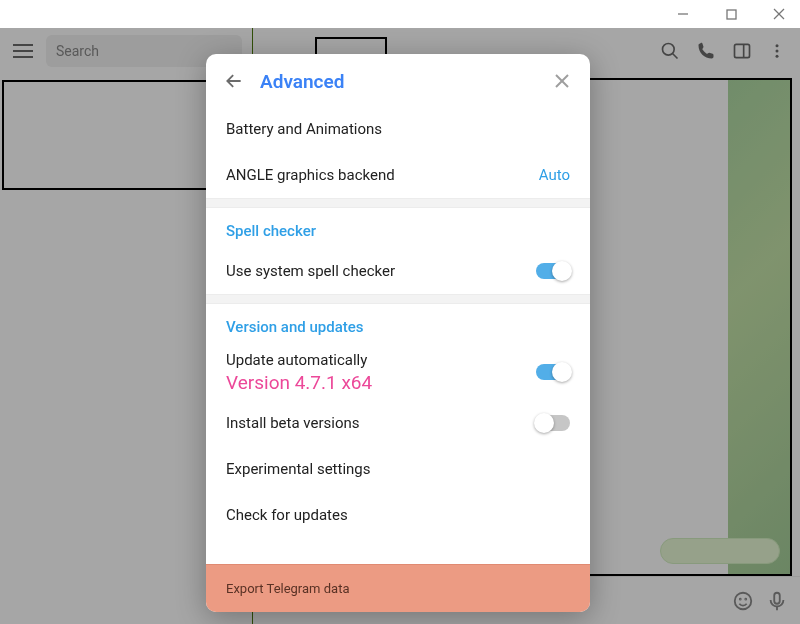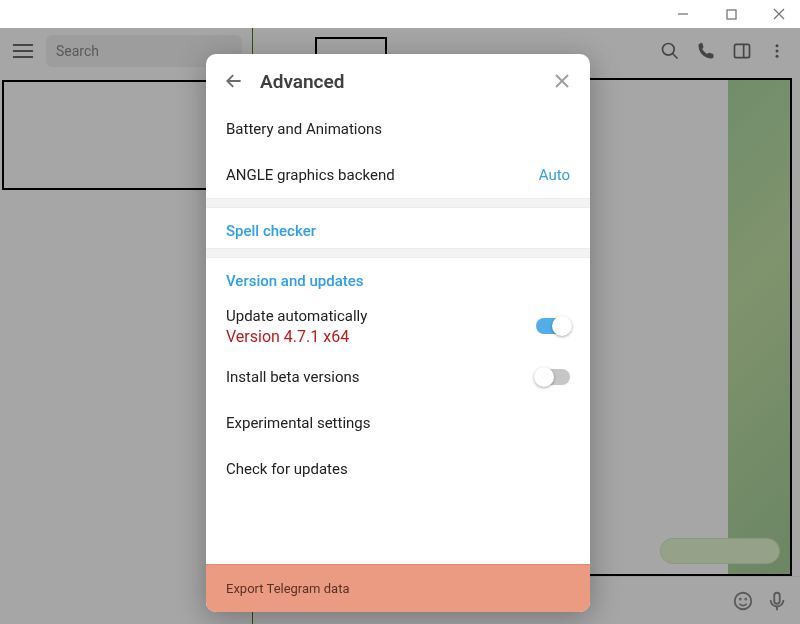--- a/index.html
+++ b/index.html
@@ -20,26 +20,26 @@
   .chat-body { flex:1; position:relative; margin: 4px 8px 0 8px; border: 2px solid #000; }
   .wallpaper { position:absolute; right:0; top:0; bottom:0; width: 62px; background: linear-gradient(135deg, #a5d49a 0%, #bedf9f 40%, #9bc88e 100%); opacity: 0.9;}
   .msg-bubble { position:absolute; right: 10px; bottom: 10px; width: 120px; height: 26px; background: #e6f7d4; border-radius: 13px; border:1px solid #d2edc0;}
   .compose { height: 48px; display:flex; align-items:center; padding: 0 12px; gap: 12px; color:#8a8a8a; border-top:1px solid #eee;}
   .attach, .emoji, .mic { width:22px; height:22px; display:flex; align-items:center; justify-content:center; }
   .compose-input { flex:1; font-size:15px; color:#8a8a8a; }
   
   .modal { position:absolute; left: 206px; top: 26px; width: 384px; height: 558px; background:#fff; border-radius: 10px; box-shadow: 0 6px 30px rgba(0,0,0,0.3); z-index: 10; display:flex; flex-direction:column; overflow:hidden;}
   .modal-head { height: 54px; display:flex; align-items:center; padding: 0 16px; gap: 14px; }
   .back-btn { width:24px; height:24px; display:flex; align-items:center; justify-content:center; color:#6b6b6b; }
-  .modal-title { font-size: 19px; font-weight: 600; color:#404040; flex:1; }
+  .modal-title { font-size: 19px; font-weight: 600; color:#3b82f6; flex:1; }
   .close-btn { width:24px; height:24px; display:flex; align-items:center; justify-content:center; color:#9e9e9e; }
   .modal-body { flex:1; overflow:hidden; }
   .row { padding: 0 20px; min-height: 46px; display:flex; align-items:center; justify-content:space-between; font-size:15px; color:#222; }
   .row.clip-top { margin-top: -2px; }
-  .row .sub { font-size: 16px; color:#b91c1c; margin-top:2px; }
+  .row .sub { font-size: 19px; color:#ec4899; margin-top:2px; }
   .row .left-col { display:flex; flex-direction:column; }
   .section-gap { height: 10px; background: #f3f3f3; border-top:1px solid #ececec; border-bottom:1px solid #ececec; }
   .section-head { padding: 14px 11px 8px 20px; font-size: 15px; font-weight: 500; color: #2f9fe6; }
   .link-val { color:#2f9fe6; font-size:15px; }
   .toggle { width: 34px; height: 16px; border-radius: 10px; position:relative; }
   .toggle.off { background:#c6c6c6; }
   .toggle.on { background:#52aee8; }
   .toggle .knob { position:absolute; top:-2px; width:20px; height:20px; border-radius:50%; background:#fff; box-shadow: 0 1px 3px rgba(0,0,0,0.35); }
   .toggle.off .knob { left:-2px; }
   .toggle.on .knob { right:-2px; }
@@ -164,20 +164,26 @@
       <div class="row clip-top">
         <span>Battery and Animations</span>
       </div>
       <div class="row">
         <span>ANGLE graphics backend</span>
         <span class="link-val">Auto</span>
       </div>
 
       <div class="section-gap"></div>
       <div class="section-head">Spell checker</div>
+      <div class="row">
+        <span>Use system spell checker</span>
+        <div class="toggle on">
+            <div class="knob"></div>
+          </div>
+      </div>
 
       <div class="section-gap"></div>
       <div class="section-head">Version and updates</div>
       <div class="row" style="min-height:56px">
         <div class="left-col">
           <span>Update automatically</span>
           <span class="sub">Version 4.7.1 x64</span>
         </div>
         <div class="toggle on">
             <div class="knob"></div>

